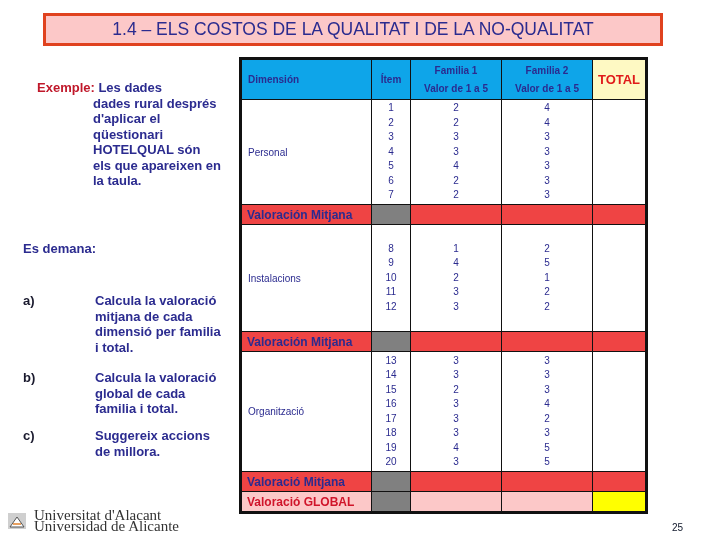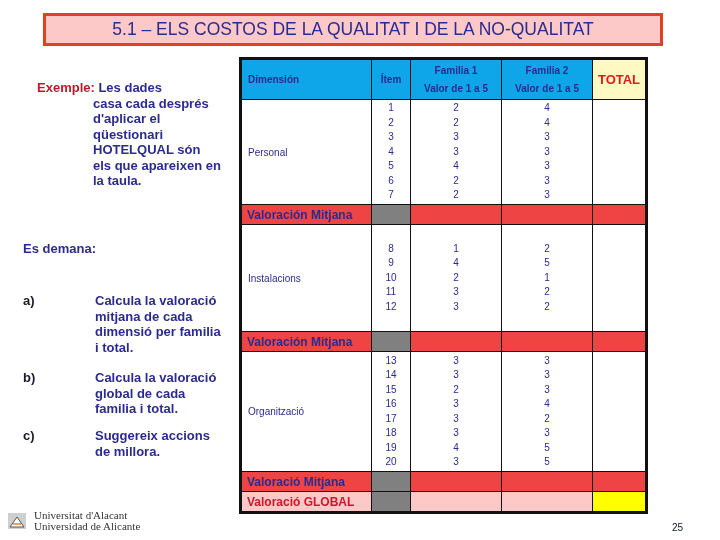--- a/index.html
+++ b/index.html
@@ -31,34 +31,34 @@
   .vals div { height:14.5px; line-height:14.5px; font-size:10px; }
   .mit td { background:#ef4444; height:19px; }
   .mit td.lab { font-weight:bold; font-size:12px; color:#2b2b8f; padding-left:5px; }
   .mit td.gray, .glob td.gray { background:#808080; }
   .glob td { background:#fcc8c8; height:19px; }
   .glob td.lab { font-weight:bold; font-size:12px; color:#d0142a; padding-left:5px; }
   .glob td.tot { background:#ffff00; }
 
   .logo { position:absolute; left:8px; top:510px; display:flex; align-items:center; }
   .logo .mark { width:18px; height:16px; position:relative; margin-right:8px; }
-  .logo .txt { font-family:"Liberation Serif", serif; font-size:11px; line-height:11px; color:#333; }
+  .logo .txt { font-family:"Liberation Serif", serif; font-size:15px; line-height:11px; color:#333; }
   .pagenum { position:absolute; left:672px; top:522px; font-size:10px; color:#0f172a; }
 </style>
 </head>
 <body>
 
 <div class="title-box">
-  <span>5.1 – ELS COSTOS DE LA QUALITAT I DE LA NO-QUALITAT</span>
+  <span>1.4 – ELS COSTOS DE LA QUALITAT I DE LA NO-QUALITAT</span>
 </div>
 
 <div class="left intro">
   <span class="label">Exemple:</span><span> Les dades</span>
   <span class="lines">
-    <span style="display:block">casa cada després</span>
+    <span style="display:block">dades rural després</span>
     <span style="display:block">d'aplicar el</span>
     <span style="display:block">qüestionari</span>
     <span style="display:block">HOTELQUAL són</span>
     <span style="display:block">els que apareixen en</span>
     <span style="display:block">la taula.</span>
   </span>
 </div>
 
 <div class="left ask">Es demana:</div>
 

